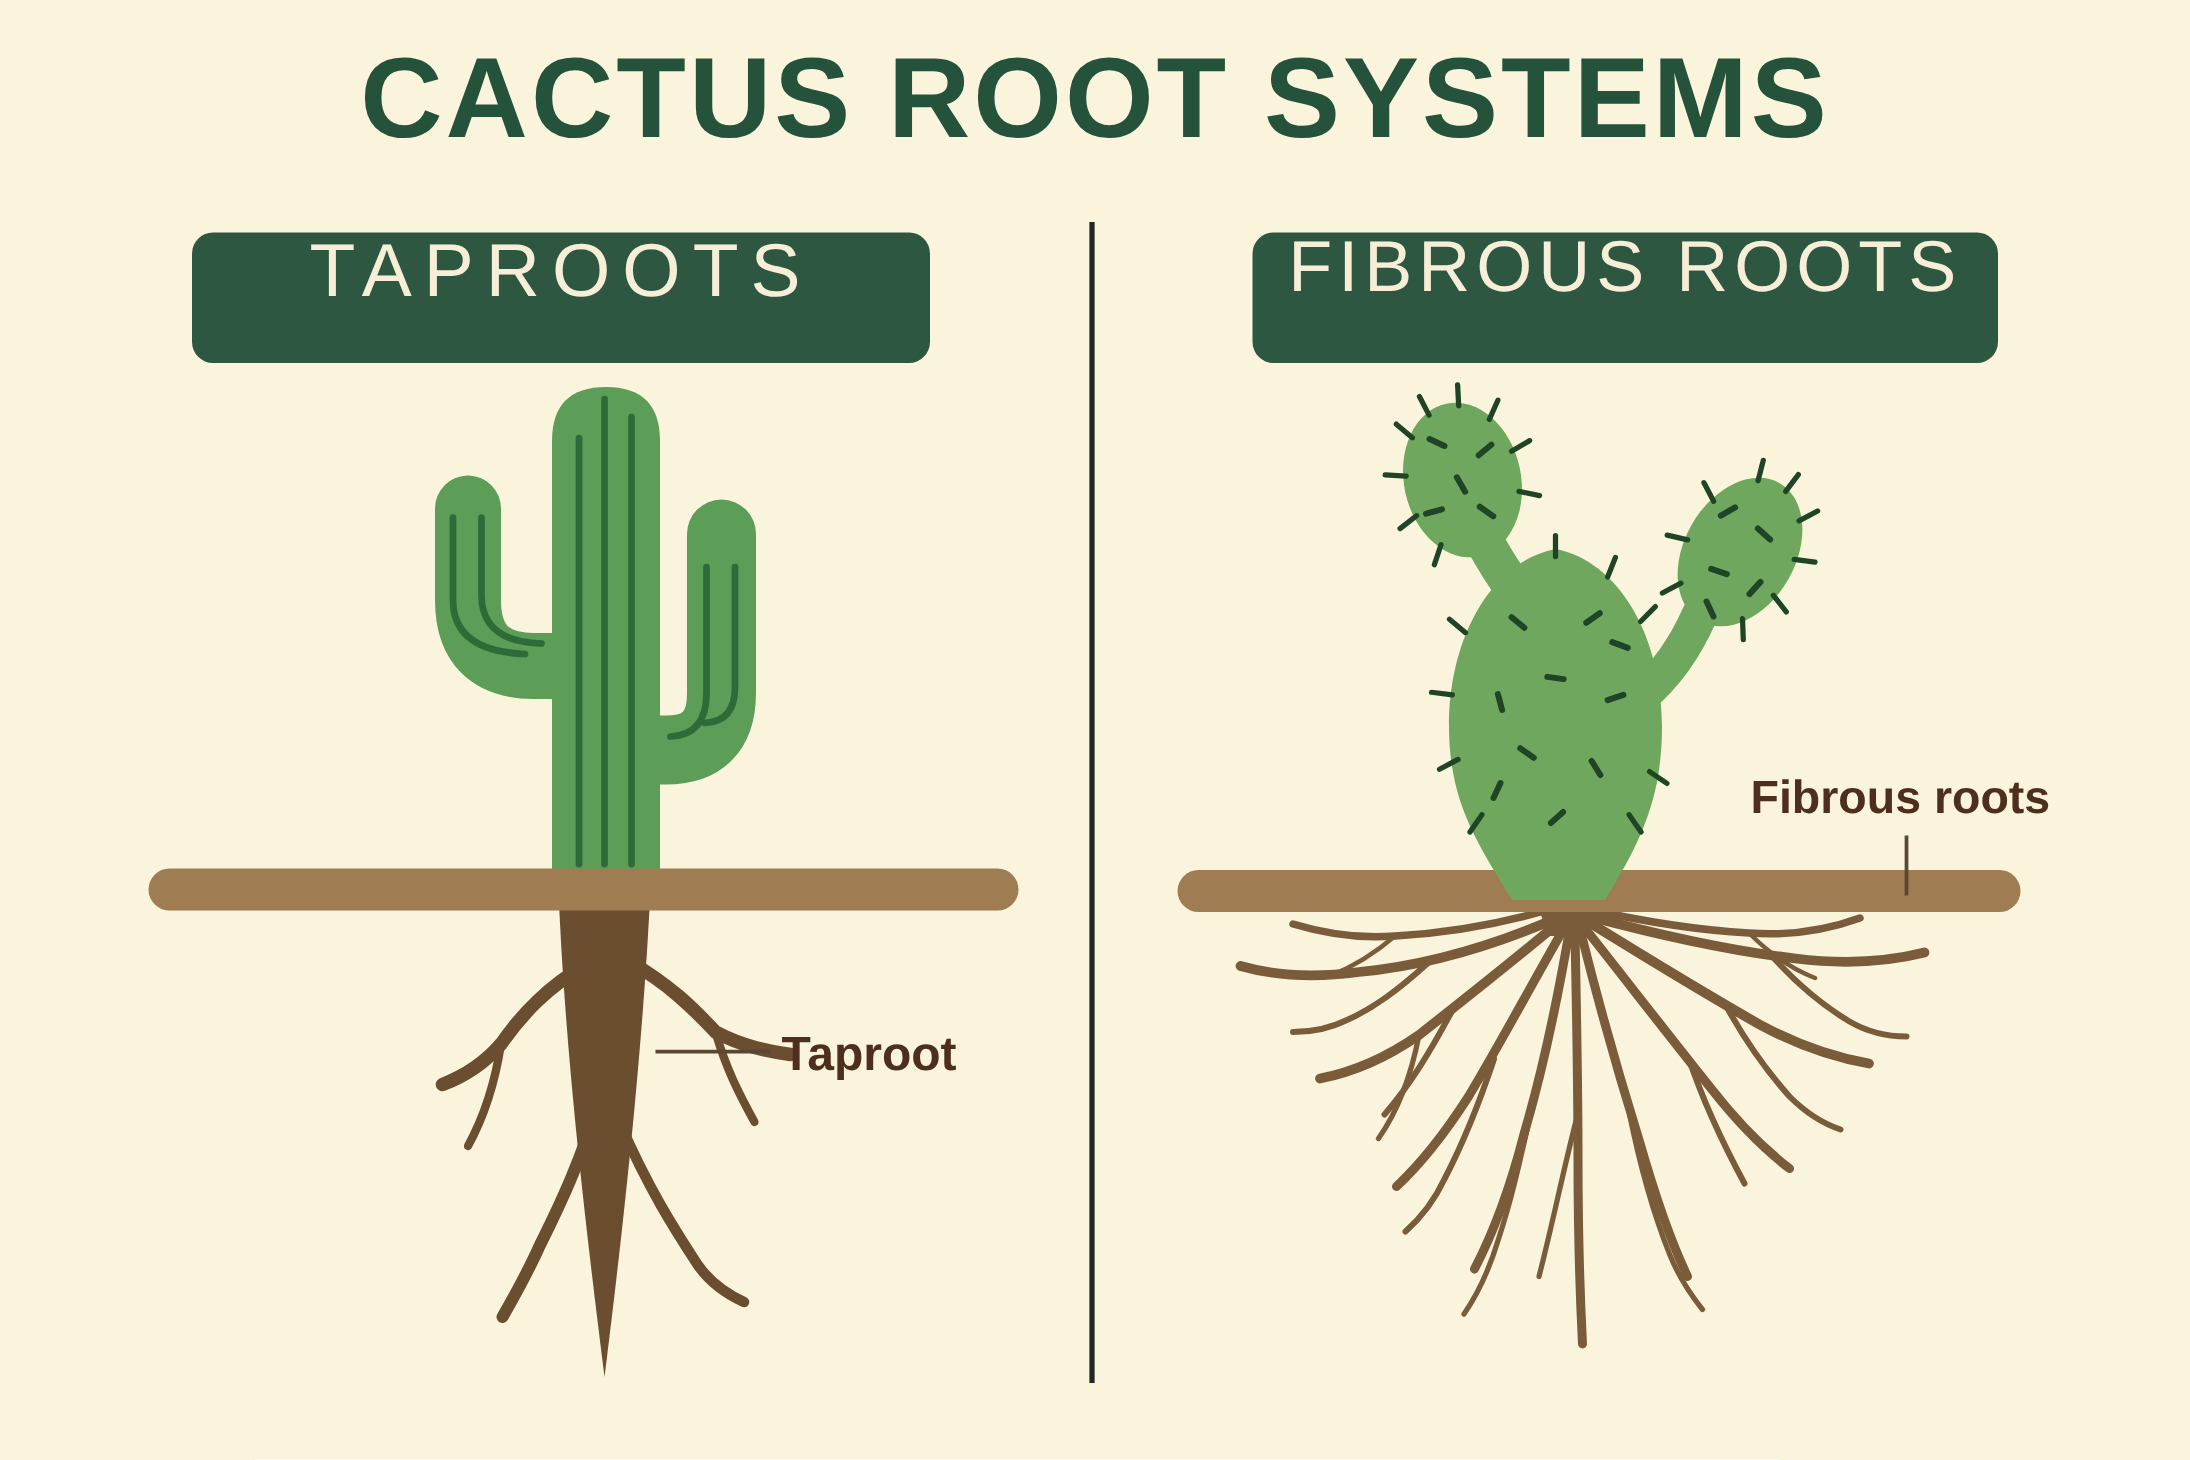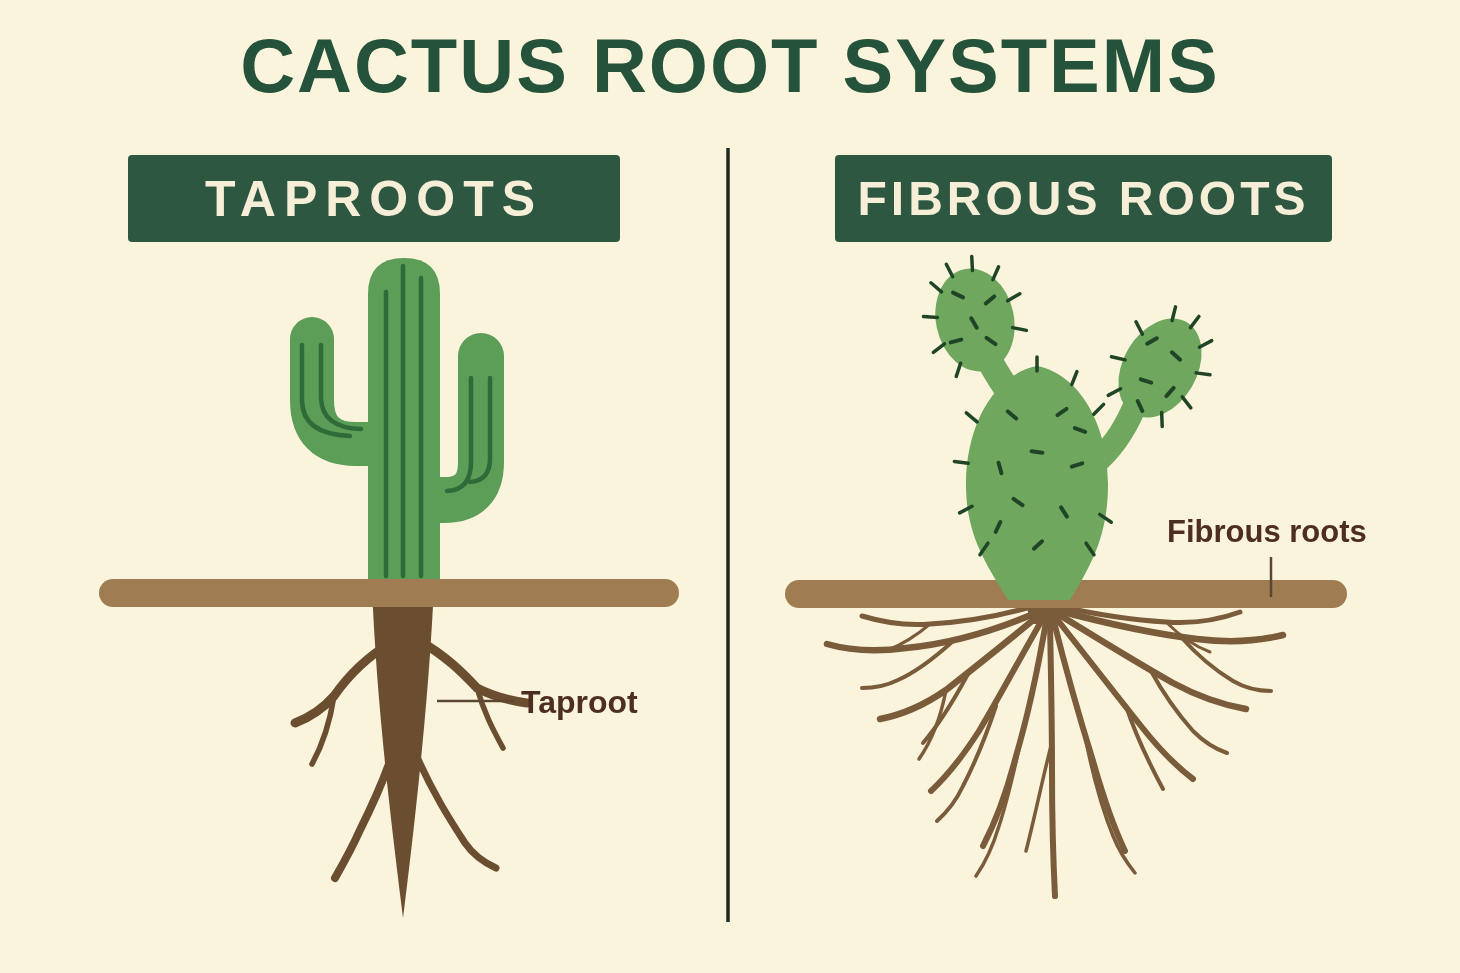--- a/index.html
+++ b/index.html
@@ -8,23 +8,23 @@
     background:var(--background,#FBF4DC);
     font-family:"Liberation Sans",sans-serif;
   }
   .art{position:absolute;left:0;top:0;width:1460px;height:973px;}
   .title{
     position:absolute;top:28px;left:0;width:1460px;text-align:center;
     font-size:76px;font-weight:bold;letter-spacing:2px;line-height:1;
     color:var(--title-green,#24523A);
   }
   .badge{
-    position:absolute;display:flex;align-items:center;justify-content:center;
+    position:absolute;display:flex;justify-content:center;
     background:var(--badge-green,#2D5741);color:var(--badge-text,#F6EED6);
-    border-radius:4px;font-weight:bold;line-height:1;
+    border-radius:14px;font-weight:normal;line-height:1;
   }
   .badge-left{left:128px;top:155px;width:492px;height:87px;font-size:50px;letter-spacing:8px;}
   .badge-right{left:835px;top:155px;width:497px;height:87px;font-size:48px;letter-spacing:4px;}
   .label{
     position:absolute;font-weight:bold;line-height:1;white-space:nowrap;
     color:var(--label-brown,#4E2F1D);
   }
   .label-taproot{left:521px;top:686px;font-size:32px;}
   .label-fibrous{left:1167px;top:516px;font-size:31px;}
   .divider{stroke:var(--divider,#1F2921);stroke-width:3.5;}

